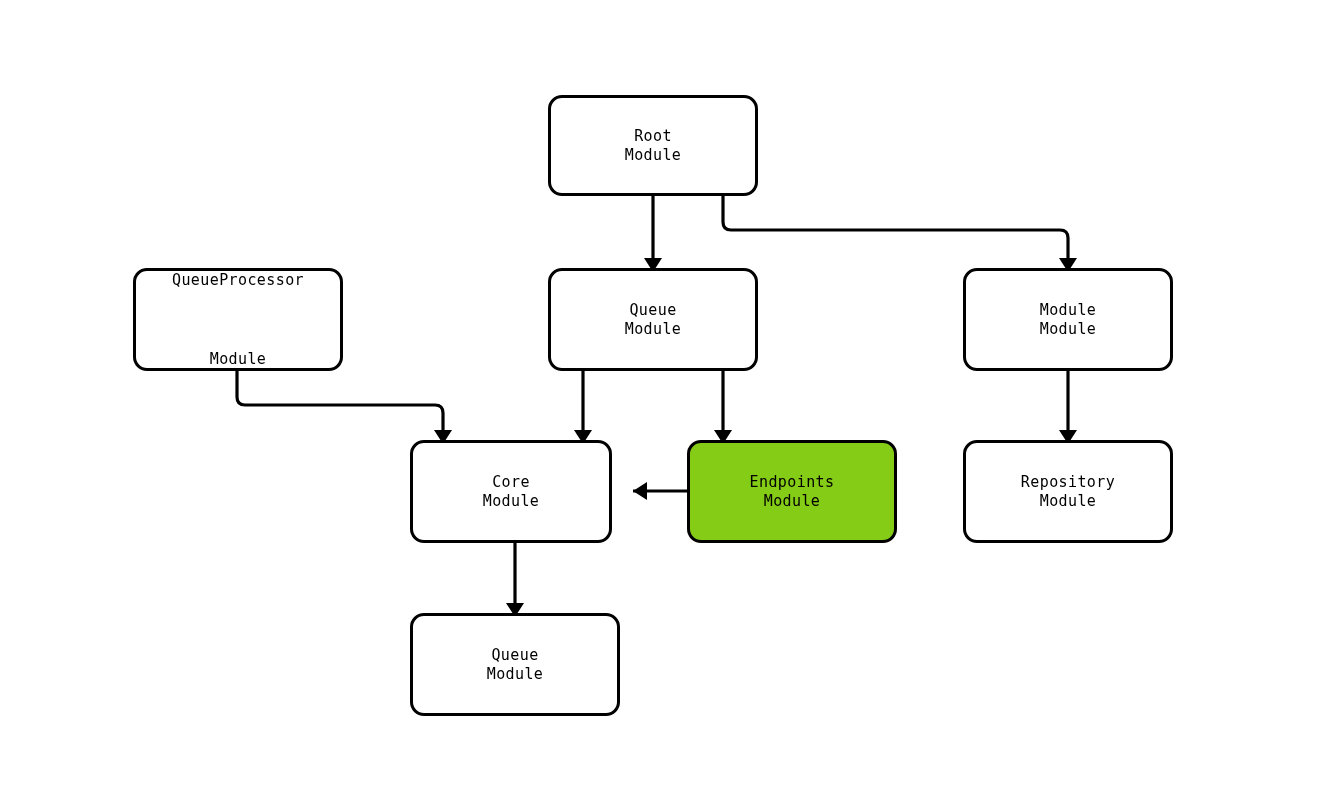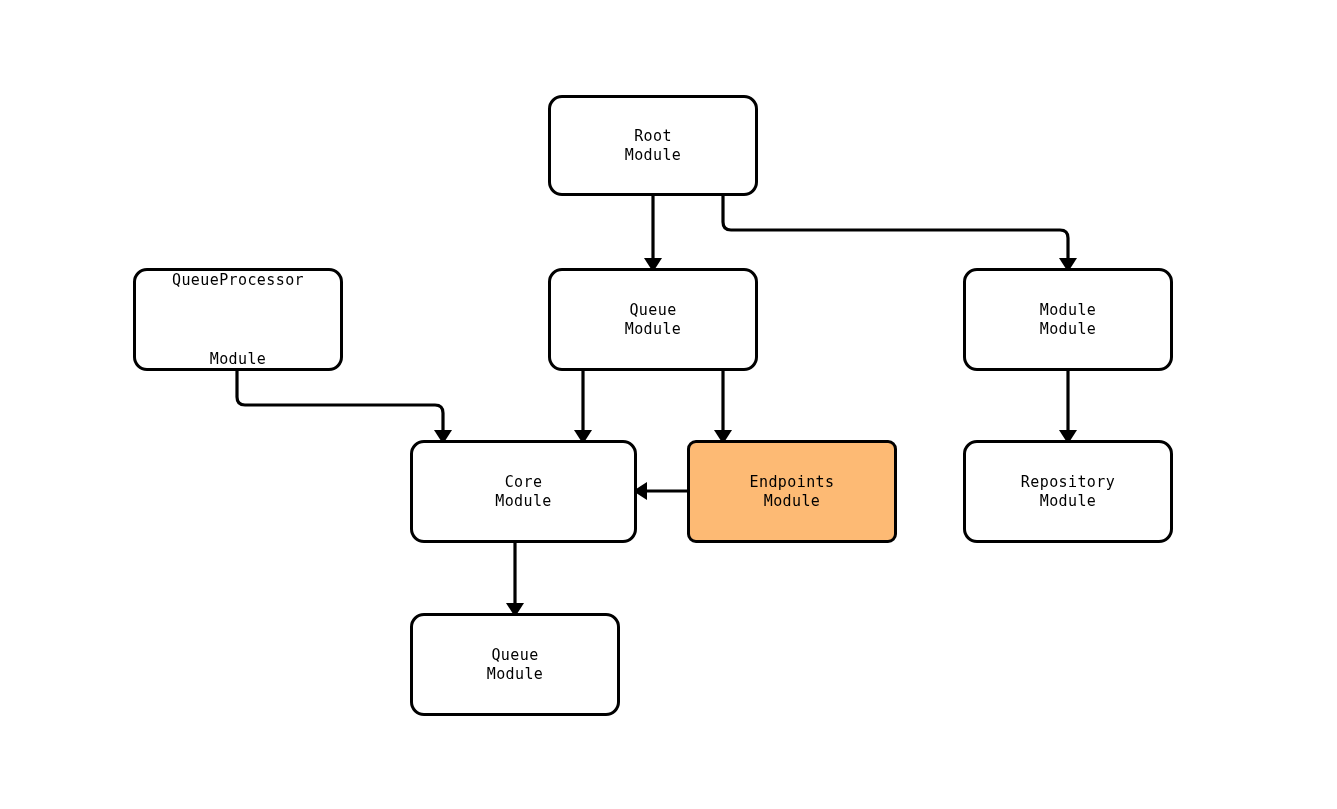--- a/index.html
+++ b/index.html
@@ -93,26 +93,26 @@
   <div class="node" style="left: 548px; top: 268px; width: 210px; height: 103px; border-color: rgb(0, 0, 0); background: rgb(255, 255, 255);">
     <span class="node-line">Queue</span>
     <span class="node-line">Module</span>
   </div>
 
   <div class="node" style="left: 963px; top: 268px; width: 210px; height: 103px; border-color: rgb(0, 0, 0); background: rgb(255, 255, 255);">
     <span class="node-line">Module</span>
     <span class="node-line">Module</span>
   </div>
 
-  <div class="node" style="left: 410px; top: 440px; width: 227px; height: 103px; border-color: rgb(0, 0, 0); background: rgb(255, 255, 255);">
+  <div class="node" style="left: 410px; top: 440px; width: 202px; height: 103px; border-color: rgb(0, 0, 0); background: rgb(255, 255, 255);">
     <span class="node-line">Core</span>
     <span class="node-line">Module</span>
   </div>
 
-  <div class="node" style="left: 687px; top: 440px; width: 210px; height: 103px; border-color: rgb(0, 0, 0); background: #fdba74; border-radius: 9px;">
+  <div class="node" style="left: 687px; top: 440px; width: 210px; height: 103px; border-color: rgb(0, 0, 0); background: #84cc16;">
     <span class="node-line">Endpoints</span>
     <span class="node-line">Module</span>
   </div>
 
   <div class="node" style="left: 963px; top: 440px; width: 210px; height: 103px; border-color: rgb(0, 0, 0); background: rgb(255, 255, 255);">
     <span class="node-line">Repository</span>
     <span class="node-line">Module</span>
   </div>
 
   <div class="node" style="left: 410px; top: 613px; width: 210px; height: 103px; border-color: rgb(0, 0, 0); background: rgb(255, 255, 255);">

